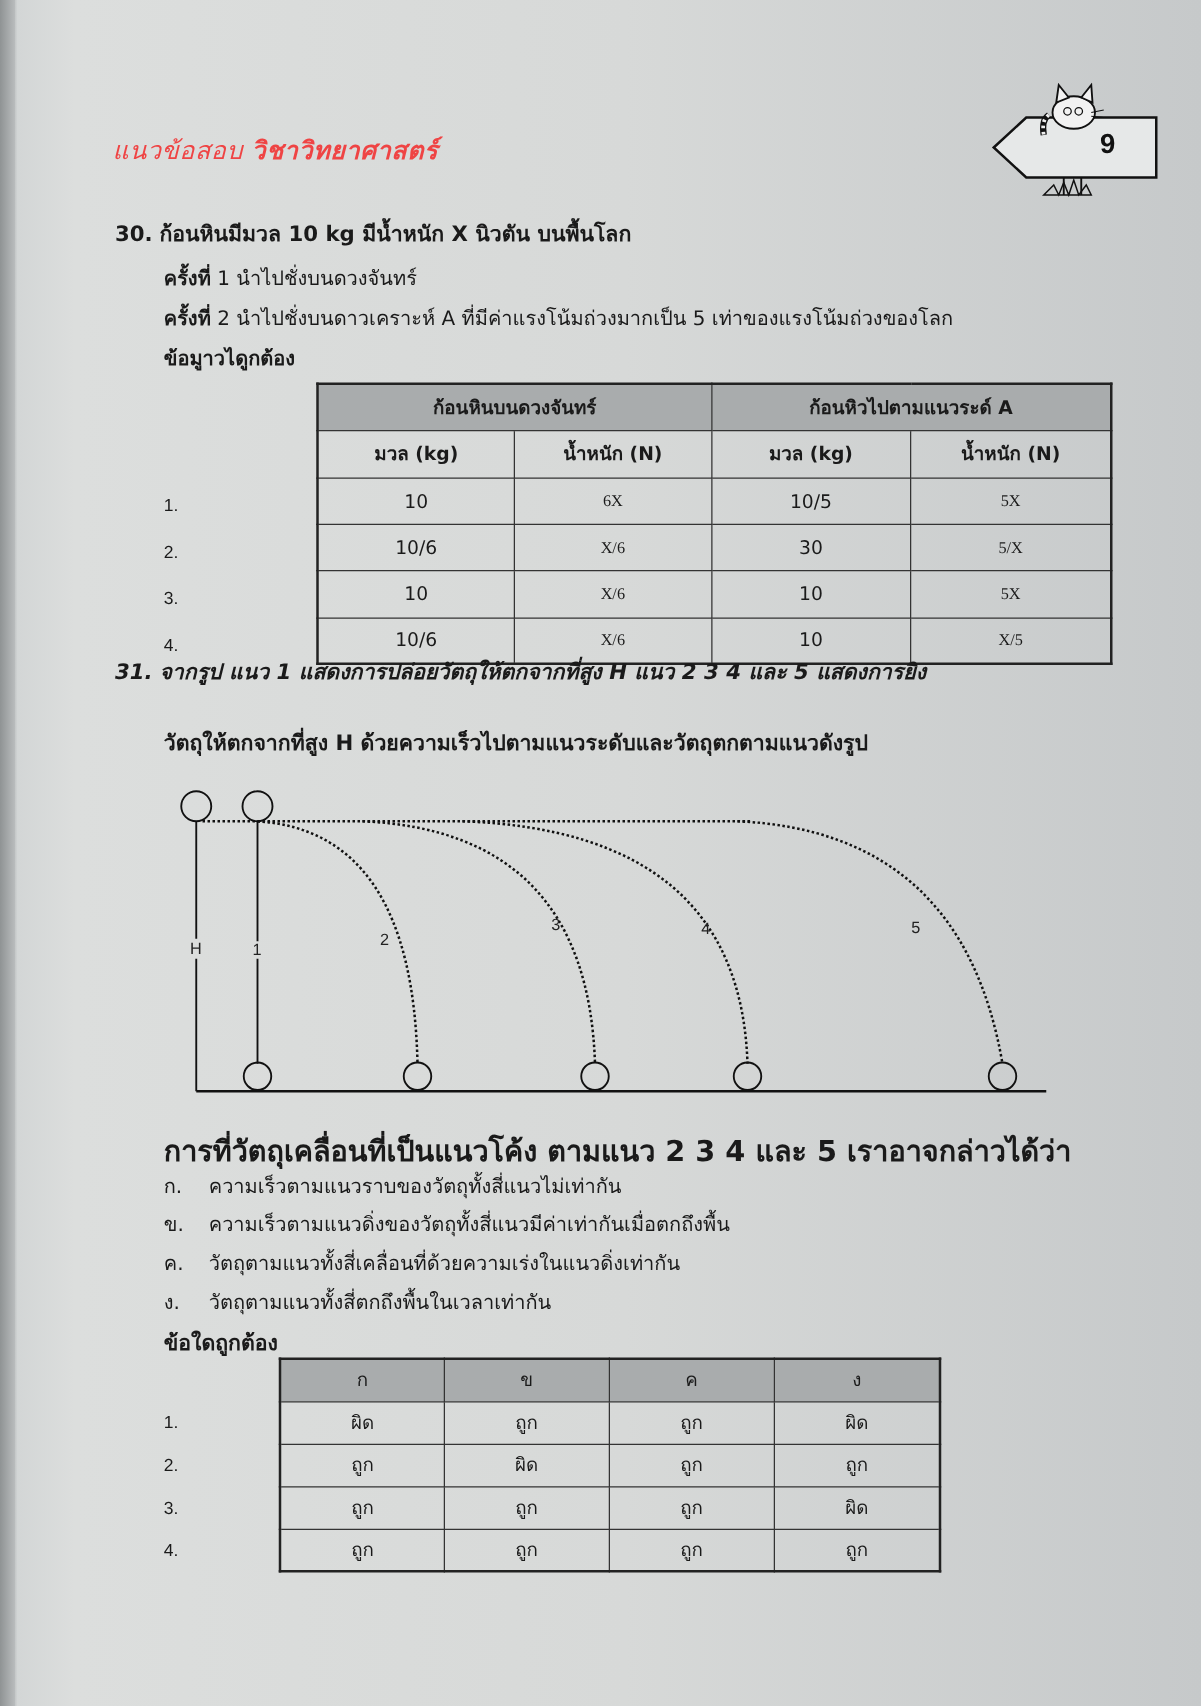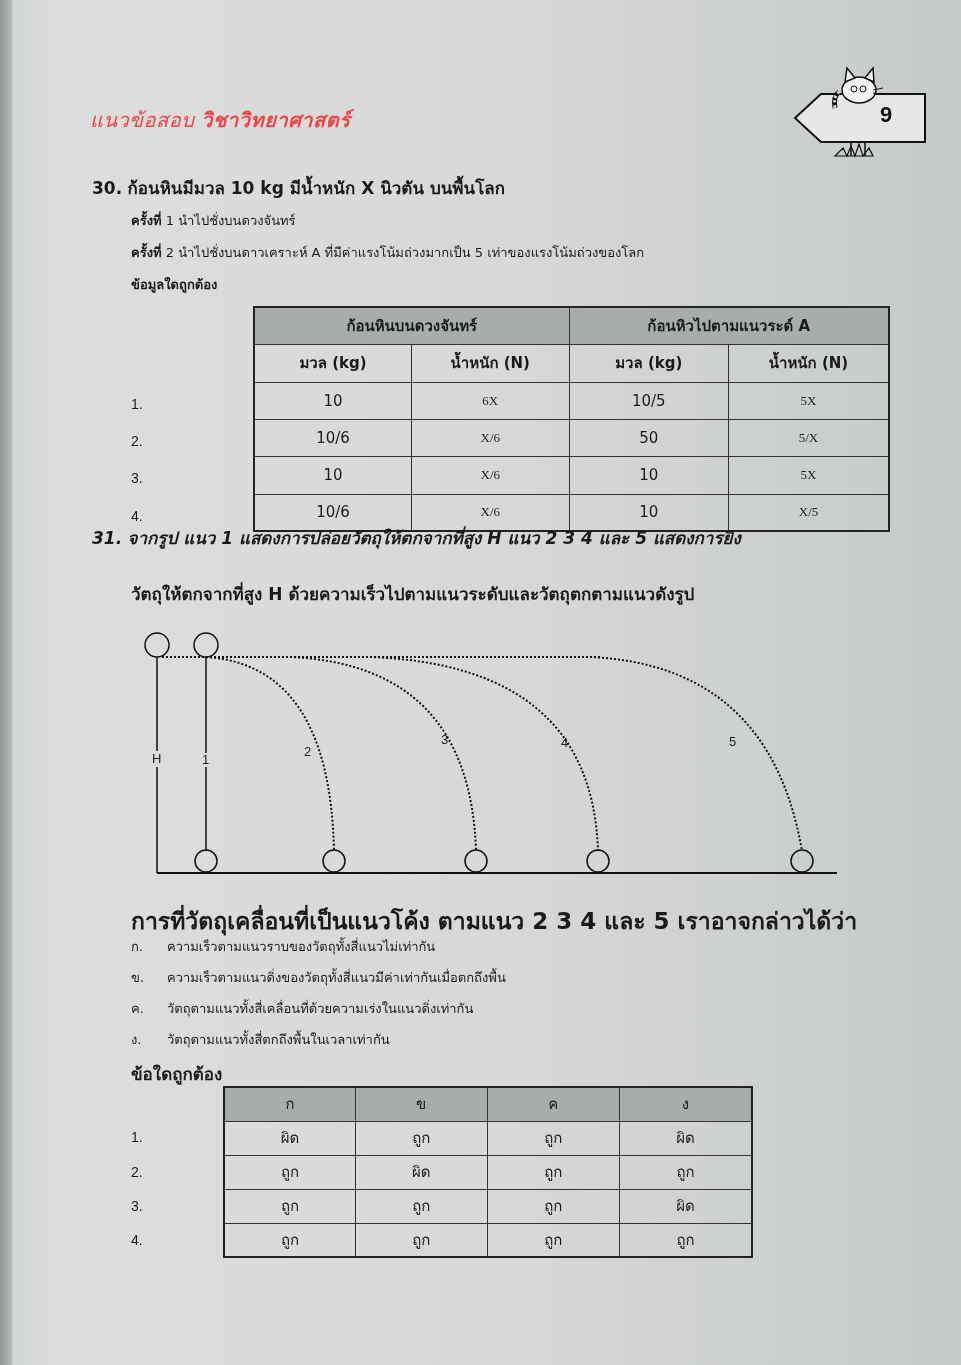--- a/index.html
+++ b/index.html
@@ -11,21 +11,21 @@
   }
   .page-edge { position:absolute; left:0; top:0; width:12px; height:1365px; background:linear-gradient(90deg,#8f9394,#b9bcbd); }
   .header-title { position:absolute; left:90px; top:104px; font-size:20px; font-style:italic; letter-spacing:0.5px; color:#ef4444; }
   .header-title .bold { font-weight:bold; }
   .page-badge { position:absolute; left:793px; top:66px; width:140px; height:92px; }
   .page-num { position:absolute; left:880px; top:102px; font-family:"Liberation Sans", sans-serif; font-weight:bold; font-size:22px; color:#111; }
 
   .q { position:absolute; font-size:17px; line-height:20px; }
   .q .num { font-weight:bold; }
   .bold { font-weight:bold; }
-  .line { position:absolute; font-size:13px; white-space:nowrap; }
+  .line { position:absolute; font-size:16px; white-space:nowrap; }
 
   table.t { position:absolute; border-collapse:collapse; border:2px solid #222; font-size:15px; }
   table.t td, table.t th { border:1.5px solid #333; text-align:center; padding:0; }
   table.t th { background:#a9acad; font-weight:bold; }
   .row-labels { position:absolute; font-size:14px; font-family:"Liberation Sans", sans-serif; }
   .row-labels div { position:absolute; left:0; }
   .serifX { font-family:"Liberation Serif", serif; font-size:13px; }
   .diagram { position:absolute; left:130px; top:625px; width:720px; height:255px; }
   .diagram text { font-family:"Liberation Sans", sans-serif; font-size:13px; fill:#222; }
 </style>
@@ -65,21 +65,21 @@
   <span class="bold">ก้อนหินมีมวล 10 kg มีน้ำหนัก X นิวตัน บนพื้นโลก</span>
 </div>
 <div class="line" style="left:131px; top:210px;">
   <span class="bold">ครั้งที่</span>
   <span>1 นำไปชั่งบนดวงจันทร์</span>
 </div>
 <div class="line" style="left:131px; top:242px;">
   <span class="bold">ครั้งที่</span>
   <span>2 นำไปชั่งบนดาวเคราะห์ A   ที่มีค่าแรงโน้มถ่วงมากเป็น  5  เท่าของแรงโน้มถ่วงของโลก</span>
 </div>
-<div class="line bold" style="left:131px; top:274px;">ข้อมูลใดถูกต้อง</div>
+<div class="line bold" style="left:131px; top:274px;">ข้อมูาวไดูกต้อง</div>
 
 <div class="row-labels" style="left:131px; top:0;">
   <div style="top:396px;">1.</div>
   <div style="top:433px;">2.</div>
   <div style="top:470px;">3.</div>
   <div style="top:508px;">4.</div>
 </div>
 
 <table class="t" style="left:253px; top:306px; width:637px;">
   <colgroup>
@@ -101,21 +101,21 @@
   </tr>
   <tr style="height:37px;">
     <td>10</td>
     <td class="serifX">6X</td>
     <td>10/5</td>
     <td class="serifX">5X</td>
   </tr>
   <tr style="height:37px;">
     <td>10/6</td>
     <td class="serifX">X/6</td>
-    <td>50</td>
+    <td>30</td>
     <td class="serifX">5/X</td>
   </tr>
   <tr style="height:38px;">
     <td>10</td>
     <td class="serifX">X/6</td>
     <td>10</td>
     <td class="serifX">5X</td>
   </tr>
   <tr style="height:37px;">
     <td>10/6</td>

